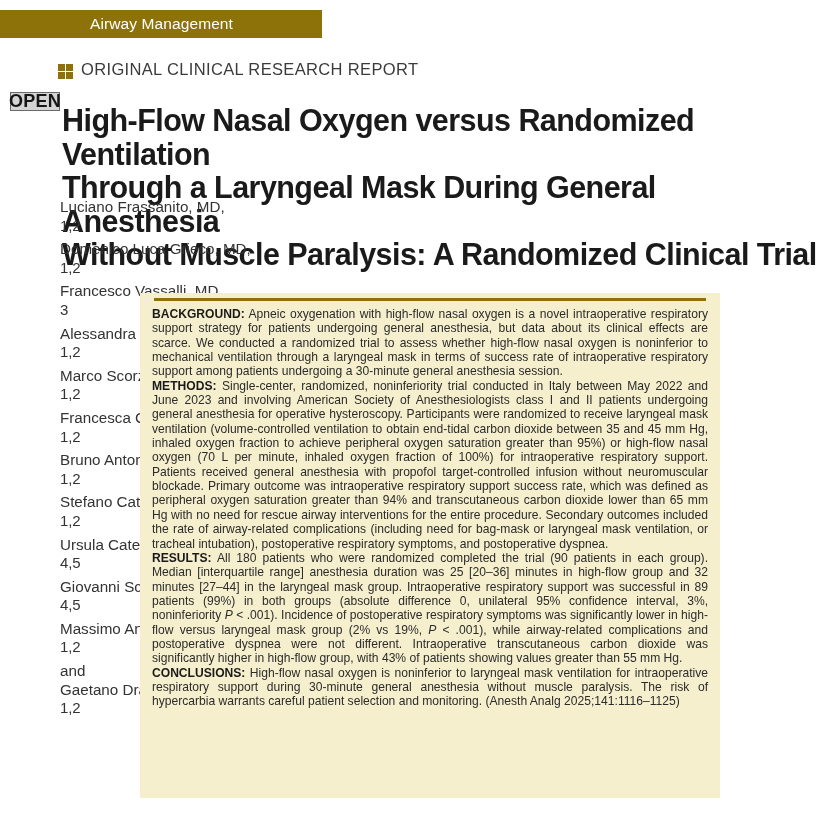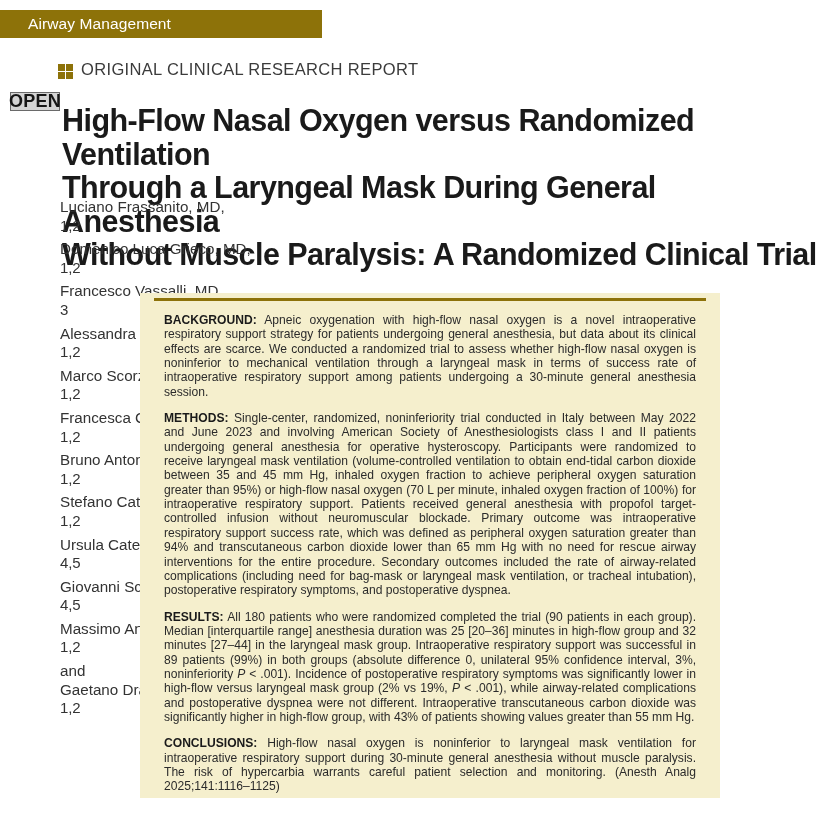--- a/index.html
+++ b/index.html
@@ -20,21 +20,21 @@
   .banner {
     position: absolute;
     left: 0;
     top: 10px;
     width: 322px;
     height: 28px;
     background: #8d7209;
     display: flex;
     align-items: center;
     box-sizing: border-box;
-    padding-left: 28px;
+    padding-left: 90px;
   }
   .banner-label {
     color: #ffffff;
     font-size: 15.5px;
     letter-spacing: 0.1px;
     font-family: "Liberation Sans", sans-serif;
   }
 
   
   .type-line {
@@ -134,21 +134,21 @@
     margin: 5px 2px 6px 2px;
   }
   .abstract-body {
     font-size: 12.1px;
     line-height: 14.35px;
     text-align: justify;
     color: #2b2b2b;
     font-family: "Liberation Sans", sans-serif;
   }
   .abstract-body p {
-    margin: 12px;
+    margin: 0;
   }
   .abstract-body .head {
     font-weight: bold;
     color: #1a1a1a;
   }
   .abstract-body em {
     font-style: italic;
   }
 </style>
 </head>

